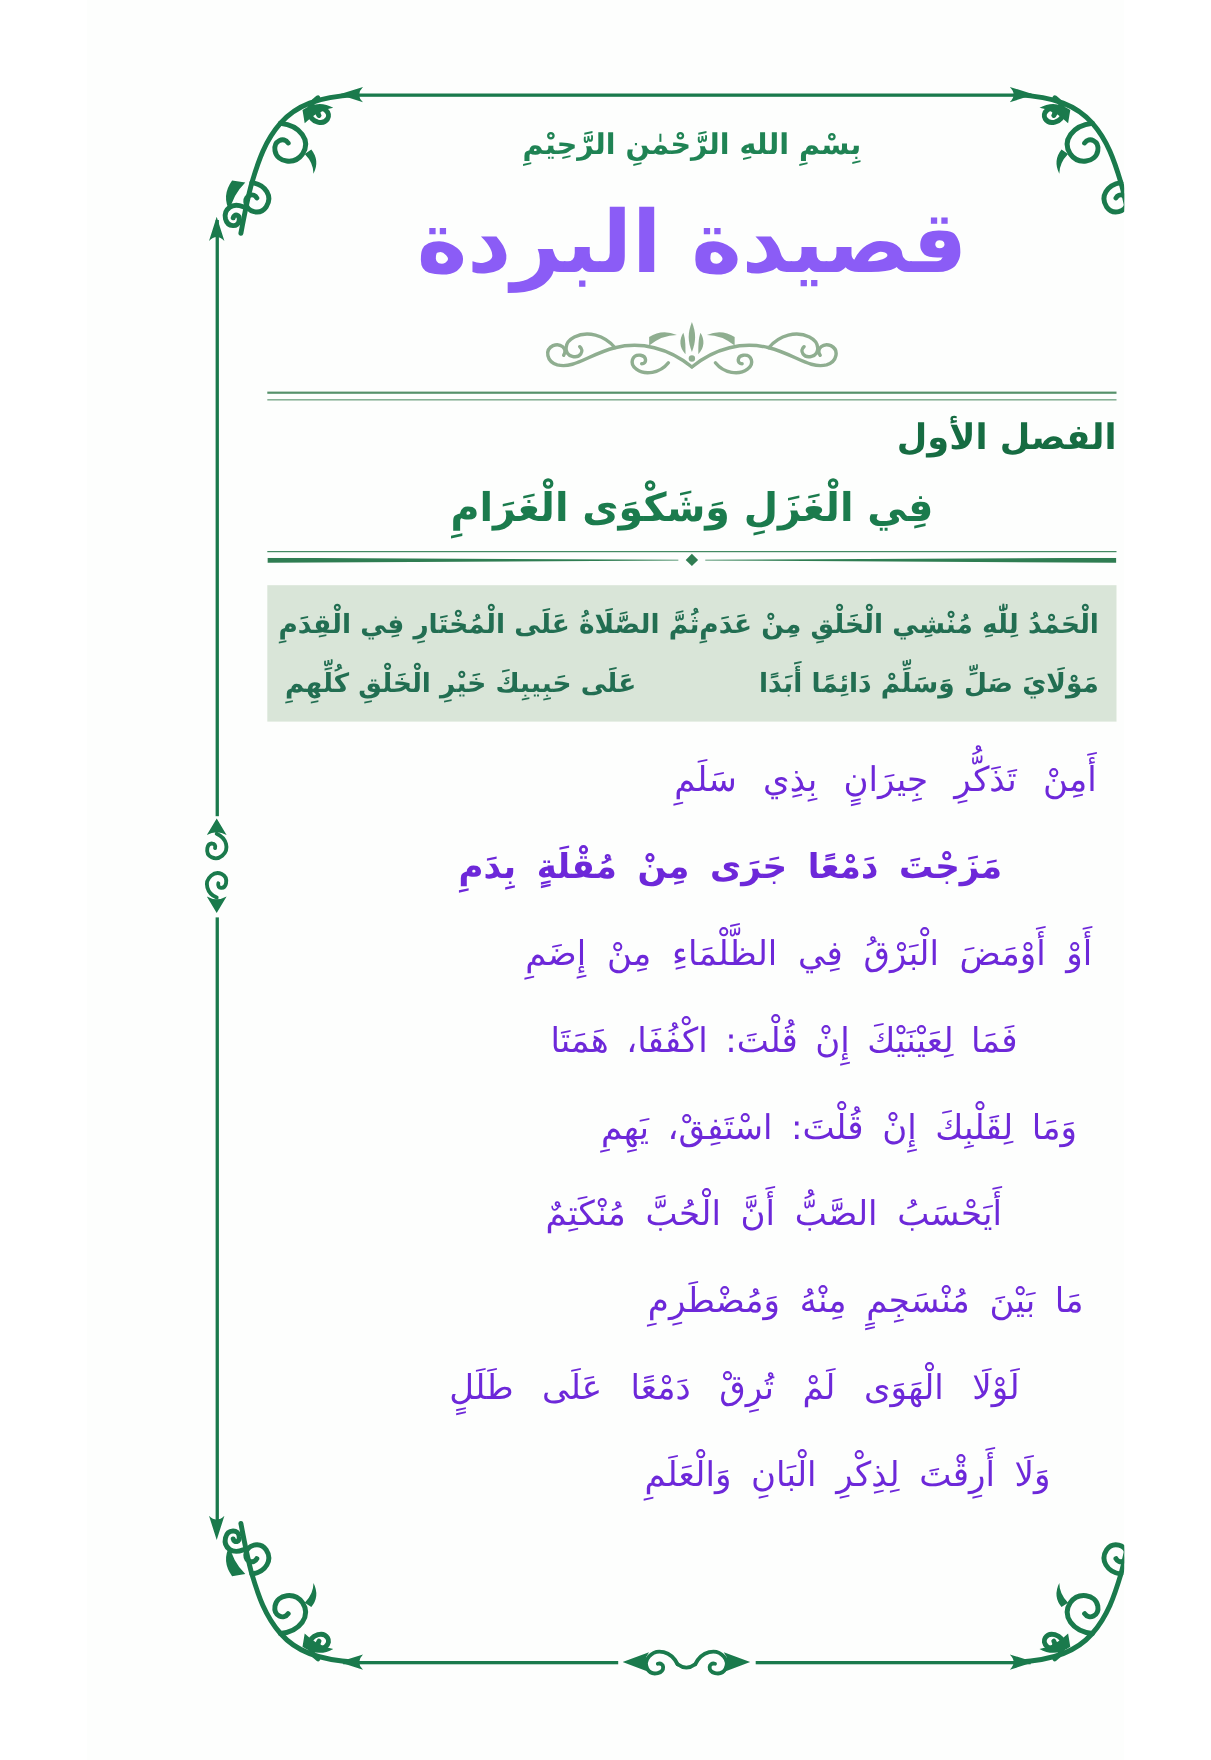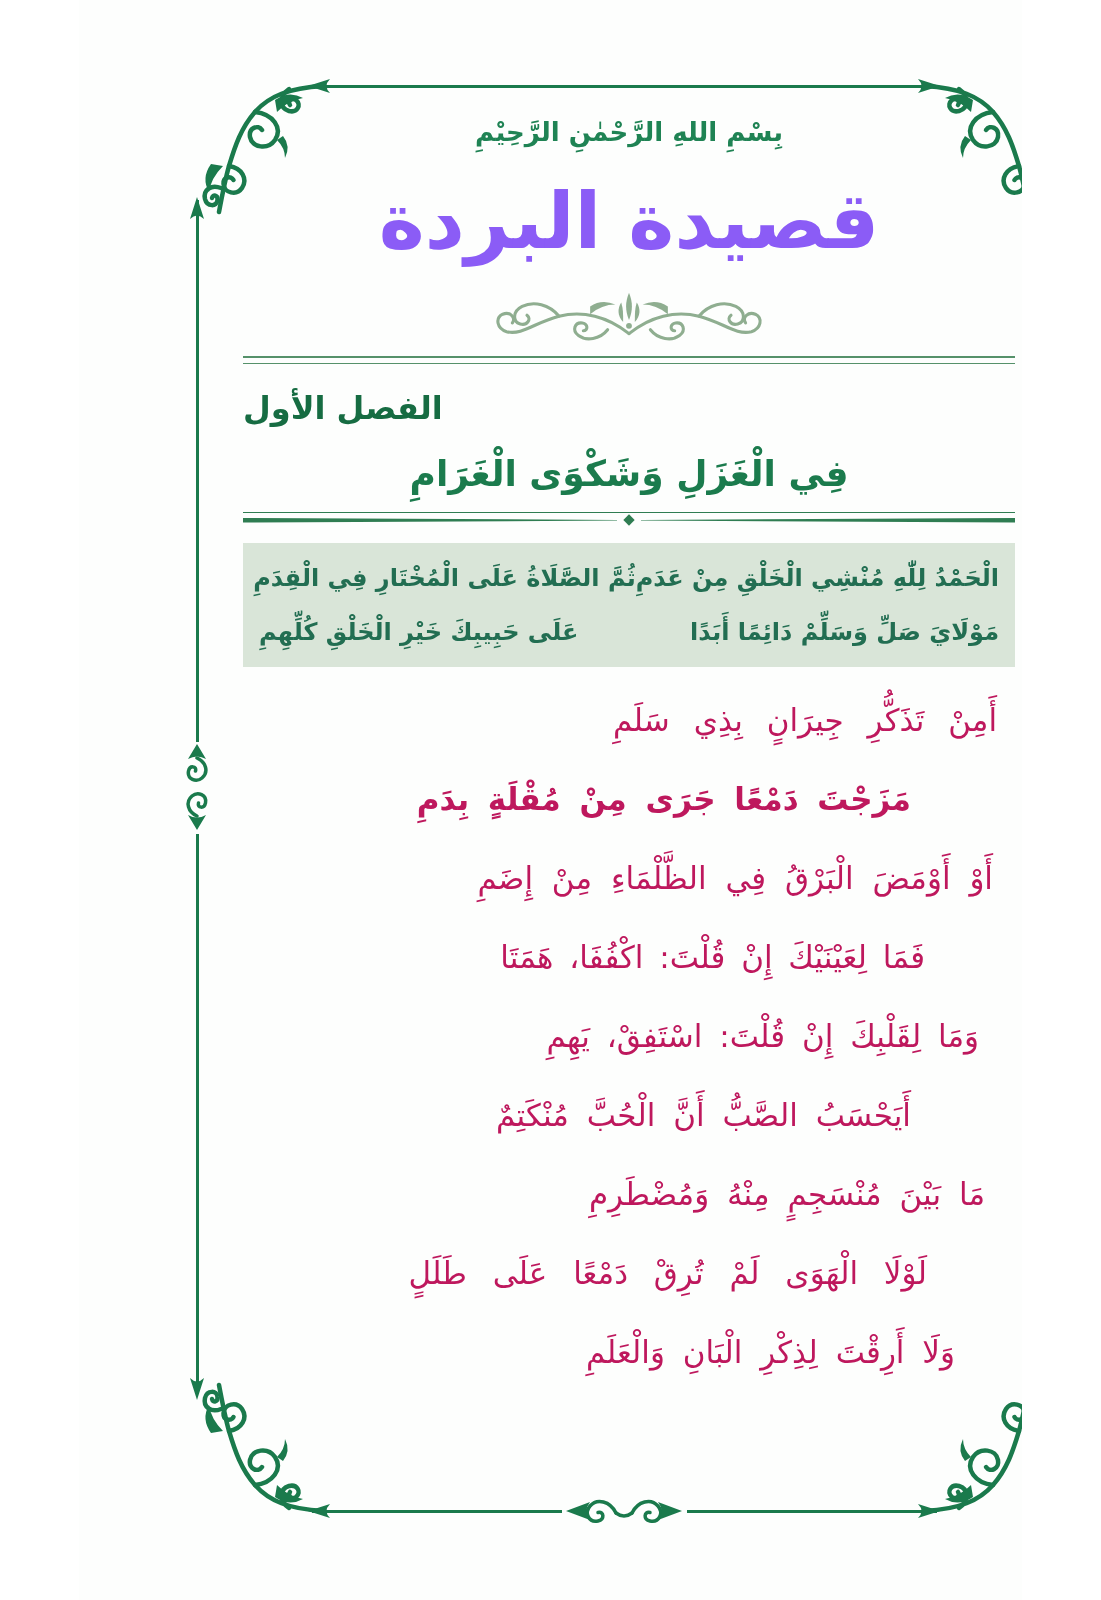--- a/index.html
+++ b/index.html
@@ -22,22 +22,22 @@
     text-align:center;color:#1f8354;font-size:26px;line-height:40px;
     font-weight:bold;letter-spacing:.5px;
   }
   .main-title{
     text-align:center;color:#8b5cf6;font-size:78px;line-height:118px;
     font-weight:bold;margin-top:10px;
   }
   .section-flourish{display:block;margin:10px auto 0;width:272px;height:62px;}
   .rule2{height:5px;border-top:2.5px solid #55916a;border-bottom:1.5px solid #55916a;margin-top:4px;}
   .chapter{
-    text-align:left;color:#166c42;font-size:32px;line-height:48px;
-    font-weight:bold;margin-top:20px;
+    text-align:right;color:#166c42;font-size:32px;line-height:48px;
+    font-weight:bold;margin-top:9px;
   }
   .section-title{
     text-align:center;color:#1b7b4d;font-size:36px;line-height:56px;
     font-weight:bold;margin-top:14px;
   }
   .fancy-divider{position:relative;height:15px;margin-top:10px;}
   .fd-thin{position:absolute;top:0;left:0;right:0;border-top:1.5px solid #2f7d52;}
   .fd-thick{position:absolute;top:6px;height:4.5px;background:#2f7d52;width:calc(50% - 12px);}
   .fd-thick.l{left:0;clip-path:polygon(0 0,100% 42%,100% 58%,0 100%);}
   .fd-thick.r{right:0;clip-path:polygon(100% 0,0 42%,0 58%,100% 100%);}
@@ -45,21 +45,21 @@
     transform:translateX(-50%) rotate(45deg);}
   
   .verse-box{
     margin-top:16px;background:#d9e5d8;padding:8px 16px;
   }
   .verse-row{
     display:flex;justify-content:space-between;align-items:baseline;
     color:#226e52;font-size:24px;font-weight:bold;line-height:54px;white-space:nowrap;
   }
   
-  .poem{margin-top:14px;color:#be185d;}
+  .poem{margin-top:14px;color:#6d28d9;}
   .pl{font-size:31px;line-height:79px;text-align:right;white-space:nowrap;}
   .poem .pl:nth-child(1){padding-right:18px;word-spacing:14px;}
   .poem .pl:nth-child(2){padding-right:104px;word-spacing:8px;font-weight:bold;}
   .poem .pl:nth-child(3){padding-right:22px;word-spacing:9px;}
   .poem .pl:nth-child(4){padding-right:90px;word-spacing:6px;}
   .poem .pl:nth-child(5){padding-right:36px;word-spacing:7px;}
   .poem .pl:nth-child(6){padding-right:104px;word-spacing:8px;}
   .poem .pl:nth-child(7){padding-right:30px;word-spacing:8px;}
   .poem .pl:nth-child(8){padding-right:88px;word-spacing:16px;}
   .poem .pl:nth-child(9){padding-right:60px;word-spacing:8px;}

